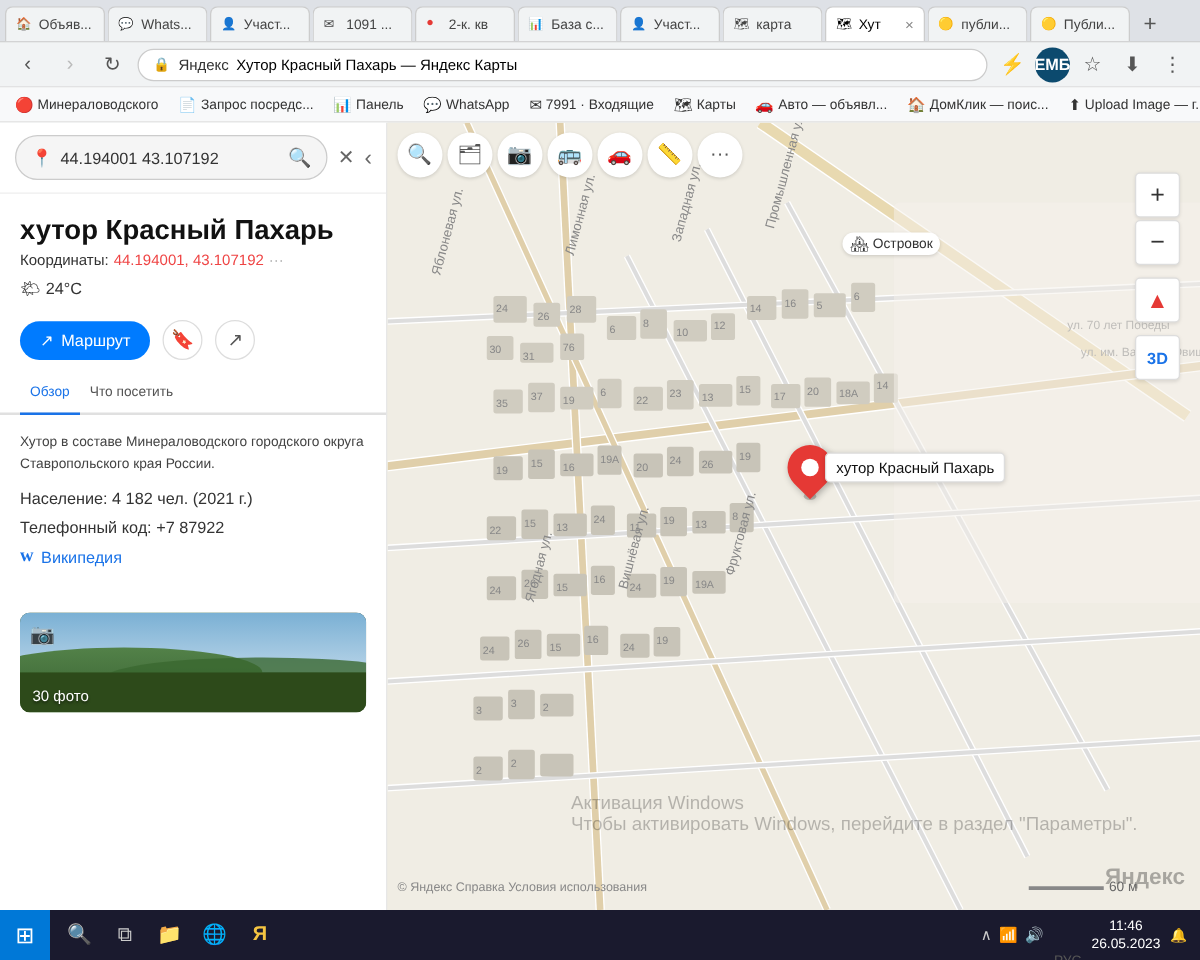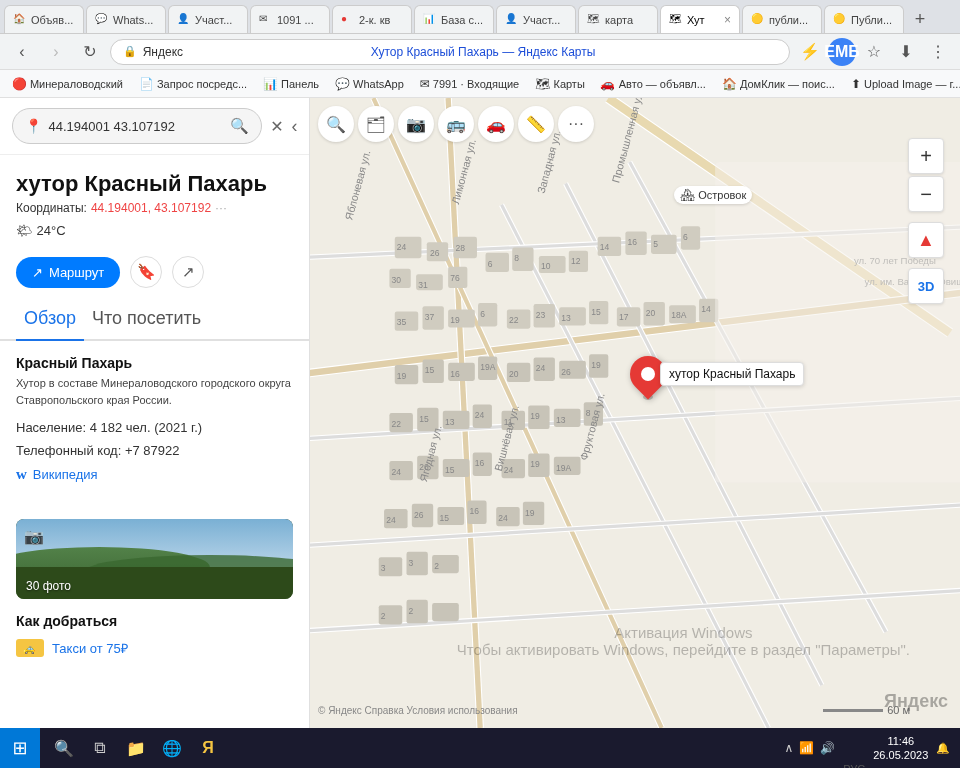--- a/index.html
+++ b/index.html
@@ -38,21 +38,21 @@
     
     .nav-bar {
       height: 36px; background: #f1f3f4; display: flex; align-items: center; padding: 0 8px; gap: 6px;
       border-bottom: 1px solid #ddd;
     }
     .nav-btn { width: 28px; height: 28px; display: flex; align-items: center; justify-content: center; color: #555; font-size: 16px; border-radius: 50%; cursor: pointer; }
     .address-bar {
       flex: 1; height: 26px; background: #fff; border: 1px solid #ccc; border-radius: 13px;
       display: flex; align-items: center; padding: 0 12px; font-size: 12px; color: #333; gap: 6px;
     }
-    .address-text { flex: 1; text-align: center; font-size: 12px; color: #1d4ed8; }
+    .address-text { flex: 1; font-size: 12px; color: #000000; }
     .nav-right { display: flex; align-items: center; gap: 4px; }
 
     
     .bookmarks-bar {
       height: 28px; background: #f8f9fa; border-bottom: 1px solid #e0e0e0;
       display: flex; align-items: center; padding: 0 8px; gap: 8px; overflow: hidden;
     }
     .bookmark-item { display: flex; align-items: center; gap: 3px; font-size: 11px; color: #333; white-space: nowrap; cursor: pointer; padding: 2px 4px; border-radius: 3px; }
     .bm-icon { font-size: 12px; }
 
@@ -88,21 +88,21 @@
     
     .action-btns { display: flex; align-items: center; gap: 10px; padding: 10px 16px; }
     .btn-route {
       display: flex; align-items: center; gap: 6px; background: #007bff; color: #fff;
       border: none; border-radius: 18px; padding: 8px 16px; font-size: 13px; cursor: pointer;
     }
     .btn-icon { width: 32px; height: 32px; border: 1px solid #ddd; border-radius: 50%; display: flex; align-items: center; justify-content: center; cursor: pointer; color: #555; font-size: 15px; }
 
     
     .info-tabs { display: flex; border-bottom: 2px solid #e0e0e0; padding: 0 16px; }
-    .info-tab { padding: 10px 8px; font-size: 18px; color: #555; cursor: pointer; border-bottom: 2px solid transparent; margin-bottom: -2px; }
+    .info-tab { padding: 10px 8px; font-size: 11px; color: #555; cursor: pointer; border-bottom: 2px solid transparent; margin-bottom: -2px; }
     .info-tab.active { color: #1a73e8; border-bottom-color: #1a73e8; font-weight: 500; }
 
     
     .info-body { padding: 14px 16px; }
     .section-title { font-size: 14px; font-weight: bold; color: #111; margin-bottom: 4px; }
     .section-desc { font-size: 11px; color: #444; line-height: 1.5; margin-bottom: 12px; }
     .info-line { font-size: 13px; color: #333; margin-bottom: 8px; }
     .wiki-link { display: flex; align-items: center; gap: 6px; font-size: 13px; color: #1a73e8; cursor: pointer; margin-bottom: 14px; }
 
     
@@ -179,22 +179,22 @@
 
     
     .yandex-watermark {
       position: absolute; bottom: 16px; right: 12px;
       font-size: 18px; font-weight: bold; color: rgba(0,0,0,0.3);
       font-family: Arial, sans-serif;
     }
 
     
     .win-activate {
-      position: absolute; bottom: 70px; right: 50px;
-      text-align: center; color: rgba(0,0,0,0.25); pointer-events: none; margin-top: 48px;
+      position: absolute; bottom: 60px; right: 50px;
+      text-align: left; color: rgba(0,0,0,0.25); pointer-events: none; margin-top: 48px;
     }
     .win-activate-title { font-size: 15px; font-weight: normal; }
     .win-activate-desc { font-size: 15px; }
 
     
     .map-scale {
       position: absolute; bottom: 12px; right: 50px;
       display: flex; align-items: center; gap: 4px; font-size: 11px; color: #666;
     }
     .scale-bar { width: 60px; height: 3px; background: #888; }
@@ -285,31 +285,31 @@
     <div class="nav-btn">‹</div>
     <div class="nav-btn" style="color:#bbb;">›</div>
     <div class="nav-btn">↻</div>
     <div class="address-bar">
       <span style="font-size:11px;color:#888;">🔒</span>
       <span style="font-size:12px;color:#333;">Яндекс</span>
       <span class="address-text">Хутор Красный Пахарь — Яндекс Карты</span>
     </div>
     <div class="nav-right">
       <div class="nav-btn">⚡</div>
-      <div class="nav-btn" style="background:#3b82f6;border-radius:50%;color:#fff;font-weight:bold;font-size:16px;">ЕМБ</div>
+      <div class="nav-btn" style="background:#0c4a6e;border-radius:50%;color:#fff;font-weight:bold;font-size:13px;">ЕМБ</div>
       <div class="nav-btn">☆</div>
       <div class="nav-btn">⬇</div>
       <div class="nav-btn">⋮</div>
     </div>
   </div>
 
   <div class="bookmarks-bar">
     <div class="bookmark-item">
       <span class="bm-icon">🔴</span>
-      <span>Минераловодский</span>
+      <span>Минераловодского</span>
     </div>
     <div class="bookmark-item">
       <span class="bm-icon">📄</span>
       <span>Запрос посредс...</span>
     </div>
     <div class="bookmark-item">
       <span class="bm-icon">📊</span>
       <span>Панель</span>
     </div>
     <div class="bookmark-item">
@@ -374,21 +374,20 @@
         <div class="btn-icon">🔖</div>
         <div class="btn-icon">↗</div>
       </div>
 
       <div class="info-tabs">
         <div class="info-tab active">Обзор</div>
         <div class="info-tab">Что посетить</div>
       </div>
 
       <div class="info-body">
-        <div class="section-title">Красный Пахарь</div>
         <div class="section-desc">Хутор в составе Минераловодского городского округа Ставропольского края России.</div>
         <div class="info-line">
           <span>Население:</span>
           <span>4 182 чел. (2021 г.)</span>
         </div>
         <div class="info-line">
           <span>Телефонный код:</span>
           <span>+7 87922</span>
         </div>
         <div class="wiki-link">
@@ -414,27 +413,20 @@
             <rect width="100%" height="60%" fill="url(#sky)"></rect>
             <ellipse cx="30%" cy="60%" rx="40%" ry="25%" fill="url(#hills)" opacity="0.9"></ellipse>
             <ellipse cx="70%" cy="65%" rx="45%" ry="20%" fill="#3a6830" opacity="0.8"></ellipse>
             <rect y="60%" width="100%" height="40%" fill="#2d4a1a"></rect>
           </svg>
         </div>
         <span class="photo-icon">📷</span>
         <span class="photo-count">30 фото</span>
       </div>
 
-      <div class="how-get">
-        <div class="how-get-title">Как добраться</div>
-        <div class="transport-item">
-          <div class="transport-icon" style="background:#f5c542;">🚕</div>
-          <span class="transport-link">Такси от 75₽</span>
-        </div>
-      </div>
 
     </div>
 
     <div class="map-area">
       <div class="map-bg"></div>
 
       <svg class="map-svg" viewBox="0 0 650 590" preserveAspectRatio="xMidYMid slice">
 
         <rect width="650" height="590" fill="#f0ede4"></rect>
 

